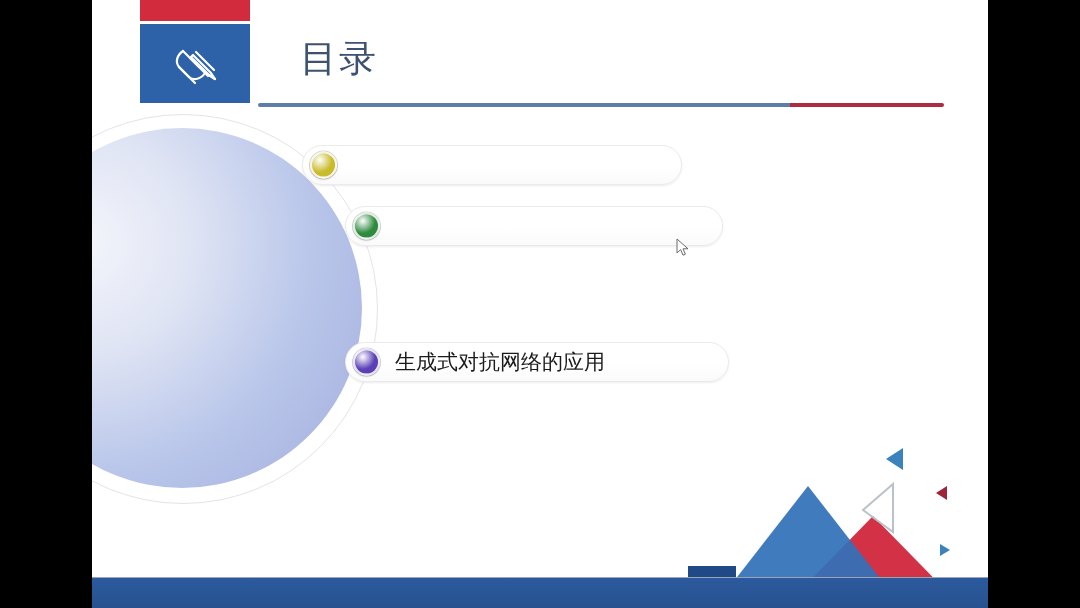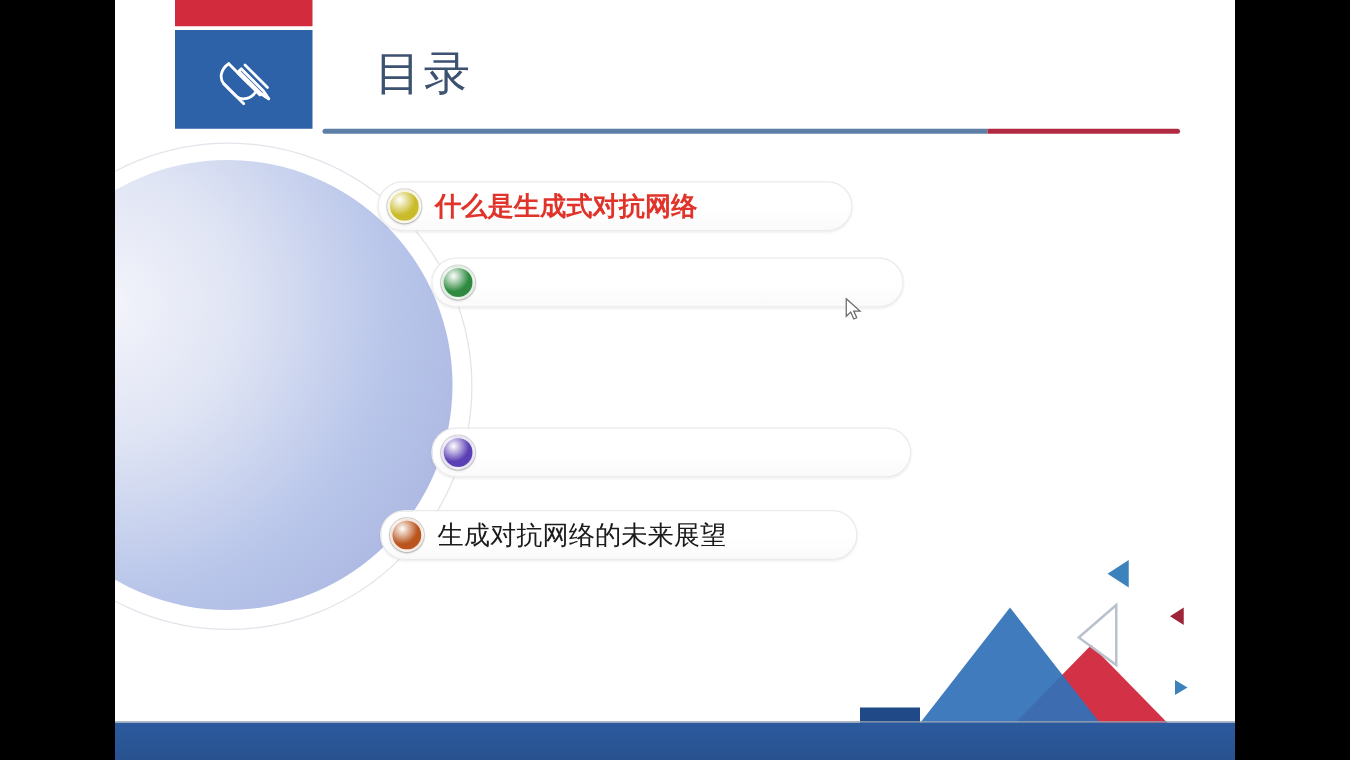--- a/index.html
+++ b/index.html
@@ -241,34 +241,29 @@
       <div class="seg-red"></div>
     </div>
 
     <div class="big-circle-ring"></div>
     <div class="big-circle"></div>
 
     <div class="agenda" id="agenda-list">
         <div class="agenda-row" style="left: 210px; top: 145px; width: 380px;">
           <div class="pill" style="width: 380px;"></div>
           <div class="bullet" style="left: 8px; background: radial-gradient(circle at 34% 28%, rgba(255, 255, 255, 0.65) 0%, rgb(201, 187, 42) 55%, rgb(201, 187, 42) 100%);"></div>
-          <div class="pill-label accent" style="left: 46px;">什么是生成式对抗网络</div>
         </div>
         <div class="agenda-row" style="left: 253px; top: 206px; width: 378px;">
           <div class="pill" style="width: 378px;"></div>
           <div class="bullet" style="left: 8px; background: radial-gradient(circle at 34% 28%, rgba(255, 255, 255, 0.65) 0%, rgb(47, 138, 63) 55%, rgb(47, 138, 63) 100%);"></div>
         </div>
         <div class="agenda-row" style="left: 253px; top: 342px; width: 384px;">
           <div class="pill" style="width: 384px;"></div>
           <div class="bullet" style="left: 8px; background: radial-gradient(circle at 34% 28%, rgba(255, 255, 255, 0.65) 0%, rgb(91, 63, 181) 55%, rgb(91, 63, 181) 100%);"></div>
-        </div>
-        <div class="agenda-row" style="left: 212px; top: 408px; width: 382px;">
-          <div class="pill" style="width: 382px;"></div>
-          <div class="bullet" style="left: 8px; background: radial-gradient(circle at 34% 28%, rgba(255, 255, 255, 0.65) 0%, rgb(185, 84, 29) 55%, rgb(185, 84, 29) 100%);"></div>
-          <div class="pill-label" style="left: 46px;">生成对抗网络的未来展望</div>
+          <div class="pill-label" style="left: 50px;">生成式对抗网络的应用</div>
         </div>
       </div>
 
     <div class="deco">
       <svg width="300" height="160" viewBox="0 0 300 160">
         <polygon points="185,68 275,160 95,160" fill="#d1263c" opacity="0.95"></polygon>
         <polygon points="120,38 215,160 25,160" fill="#3272b8" opacity="0.93"></polygon>
         <rect x="0" y="118" width="48" height="42" fill="#1f4a87"></rect>
         <polygon points="175,18 205,44 175,66" fill="none" stroke="#b9c2cc" stroke-width="2" transform="translate(0,18) scale(-1,1) translate(-380,0)"></polygon>
         <polygon points="215,0 215,22 198,11" fill="#3c82bd"></polygon>

